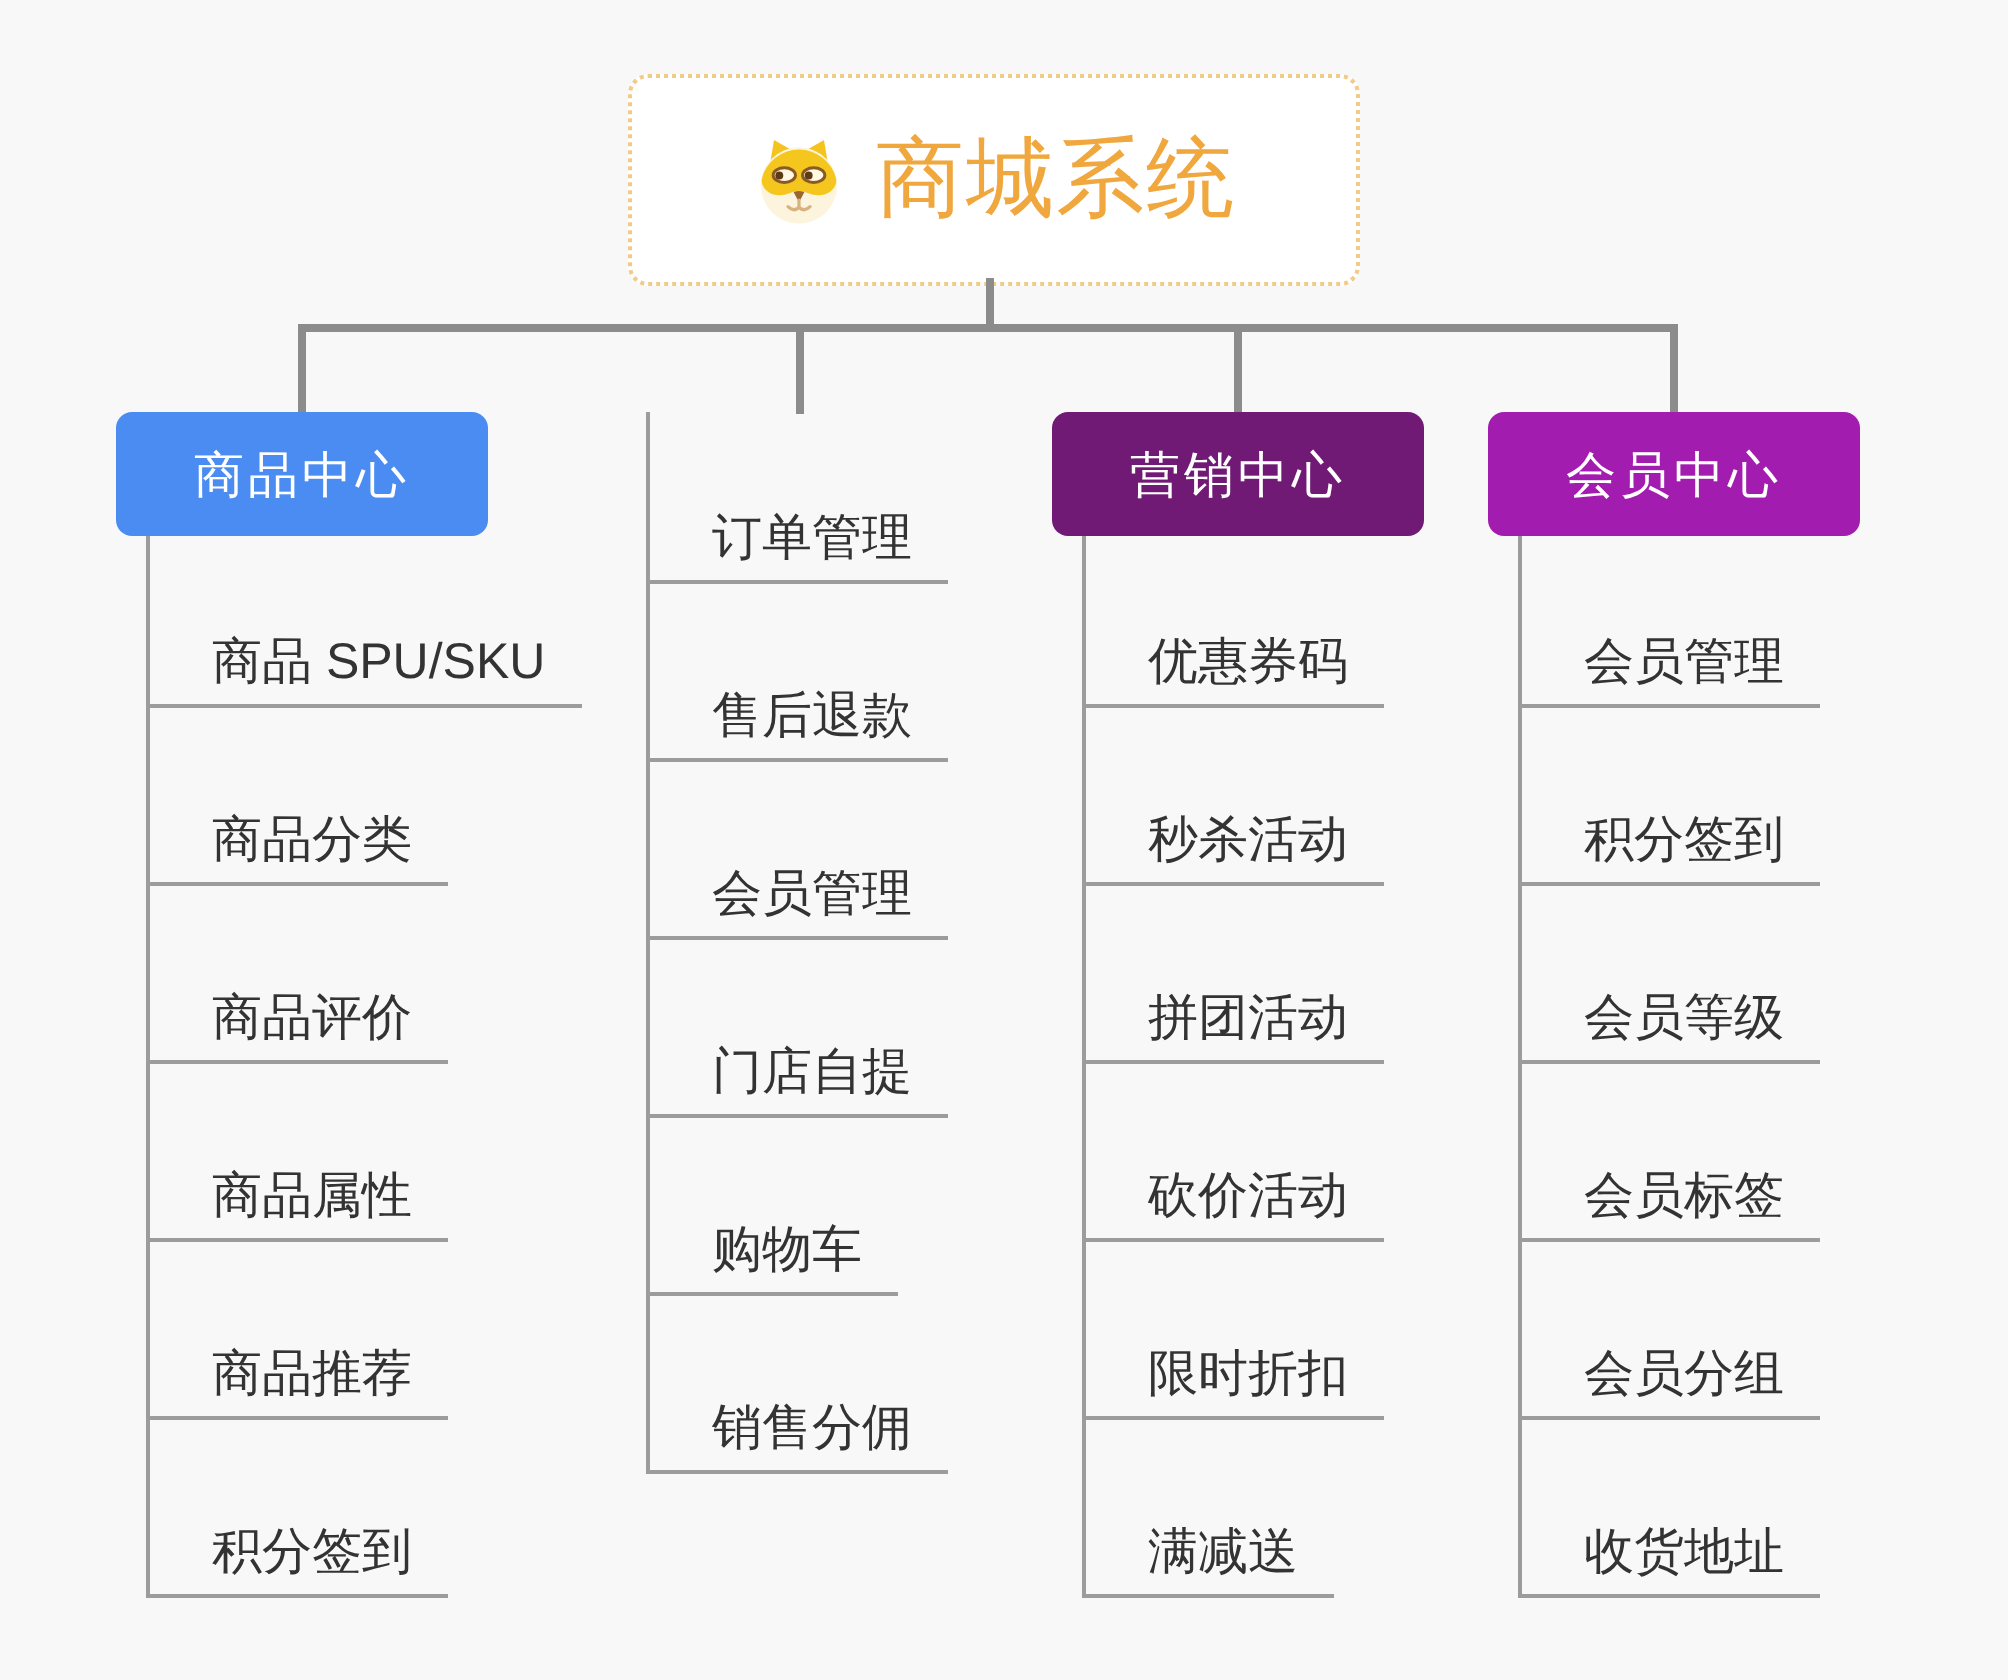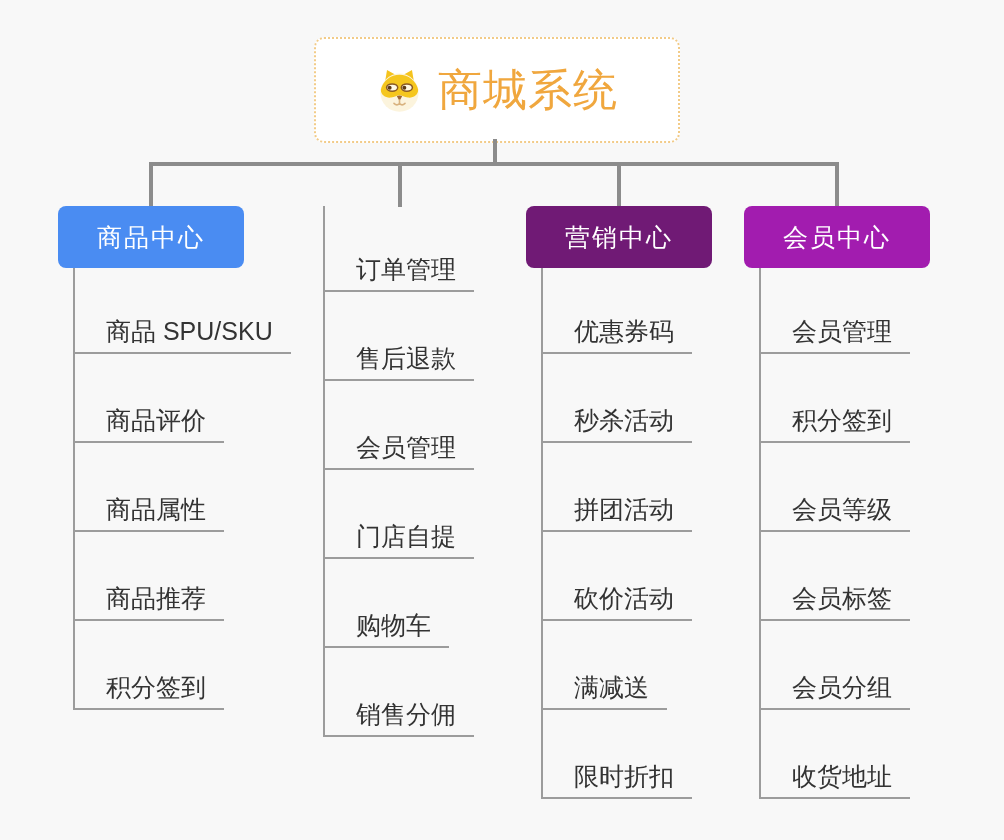--- a/index.html
+++ b/index.html
@@ -103,20 +103,23 @@
   <div class="cline drop-3"></div>
 
   <div id="branches">
       <div class="branch col-0">
         <div class="branch-head" style="background: rgb(74, 140, 242);">商品中心</div>
         <div class="children">
           <div class="leaf">
             <div class="leaf-label">商品 SPU/SKU</div>
           </div>
           <div class="leaf">
+            <div class="leaf-label">商品分类</div>
+          </div>
+          <div class="leaf">
             <div class="leaf-label">商品评价</div>
           </div>
           <div class="leaf">
             <div class="leaf-label">商品属性</div>
           </div>
           <div class="leaf">
             <div class="leaf-label">商品推荐</div>
           </div>
           <div class="leaf">
             <div class="leaf-label">积分签到</div>
@@ -154,24 +157,24 @@
           <div class="leaf">
             <div class="leaf-label">秒杀活动</div>
           </div>
           <div class="leaf">
             <div class="leaf-label">拼团活动</div>
           </div>
           <div class="leaf">
             <div class="leaf-label">砍价活动</div>
           </div>
           <div class="leaf">
+            <div class="leaf-label">限时折扣</div>
+          </div>
+          <div class="leaf">
             <div class="leaf-label">满减送</div>
-          </div>
-          <div class="leaf">
-            <div class="leaf-label">限时折扣</div>
           </div>
         </div>
       </div>
       <div class="branch col-3">
         <div class="branch-head" style="background: #a21caf;">会员中心</div>
         <div class="children">
           <div class="leaf">
             <div class="leaf-label">会员管理</div>
           </div>
           <div class="leaf">

